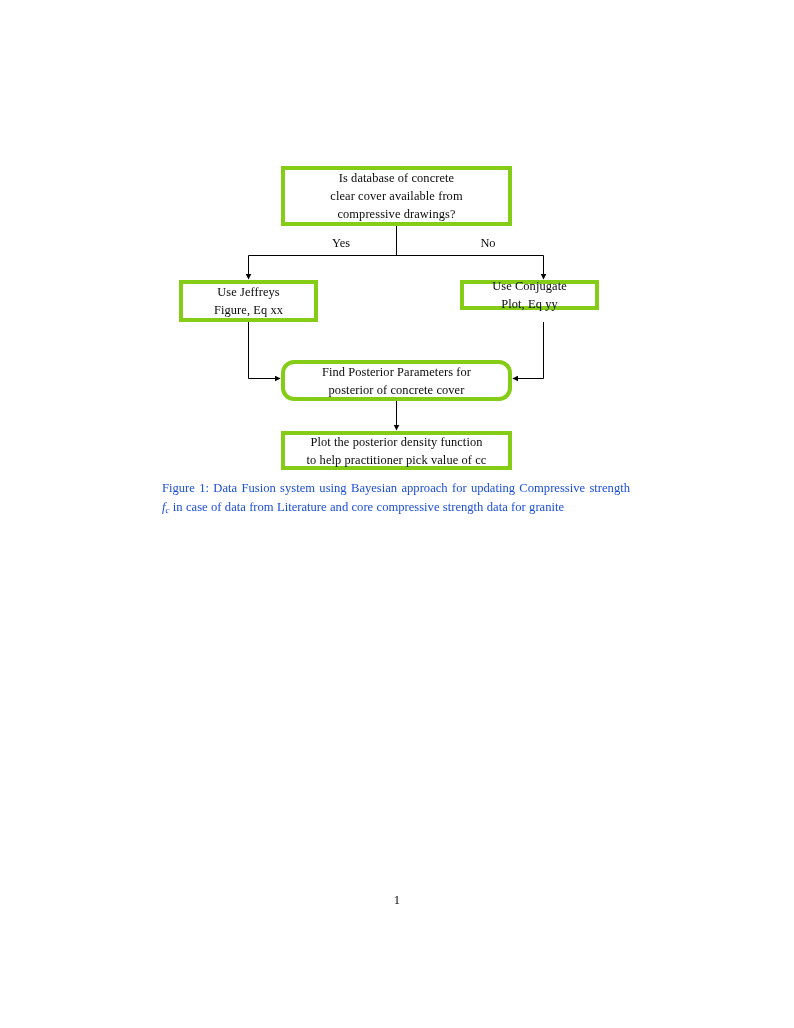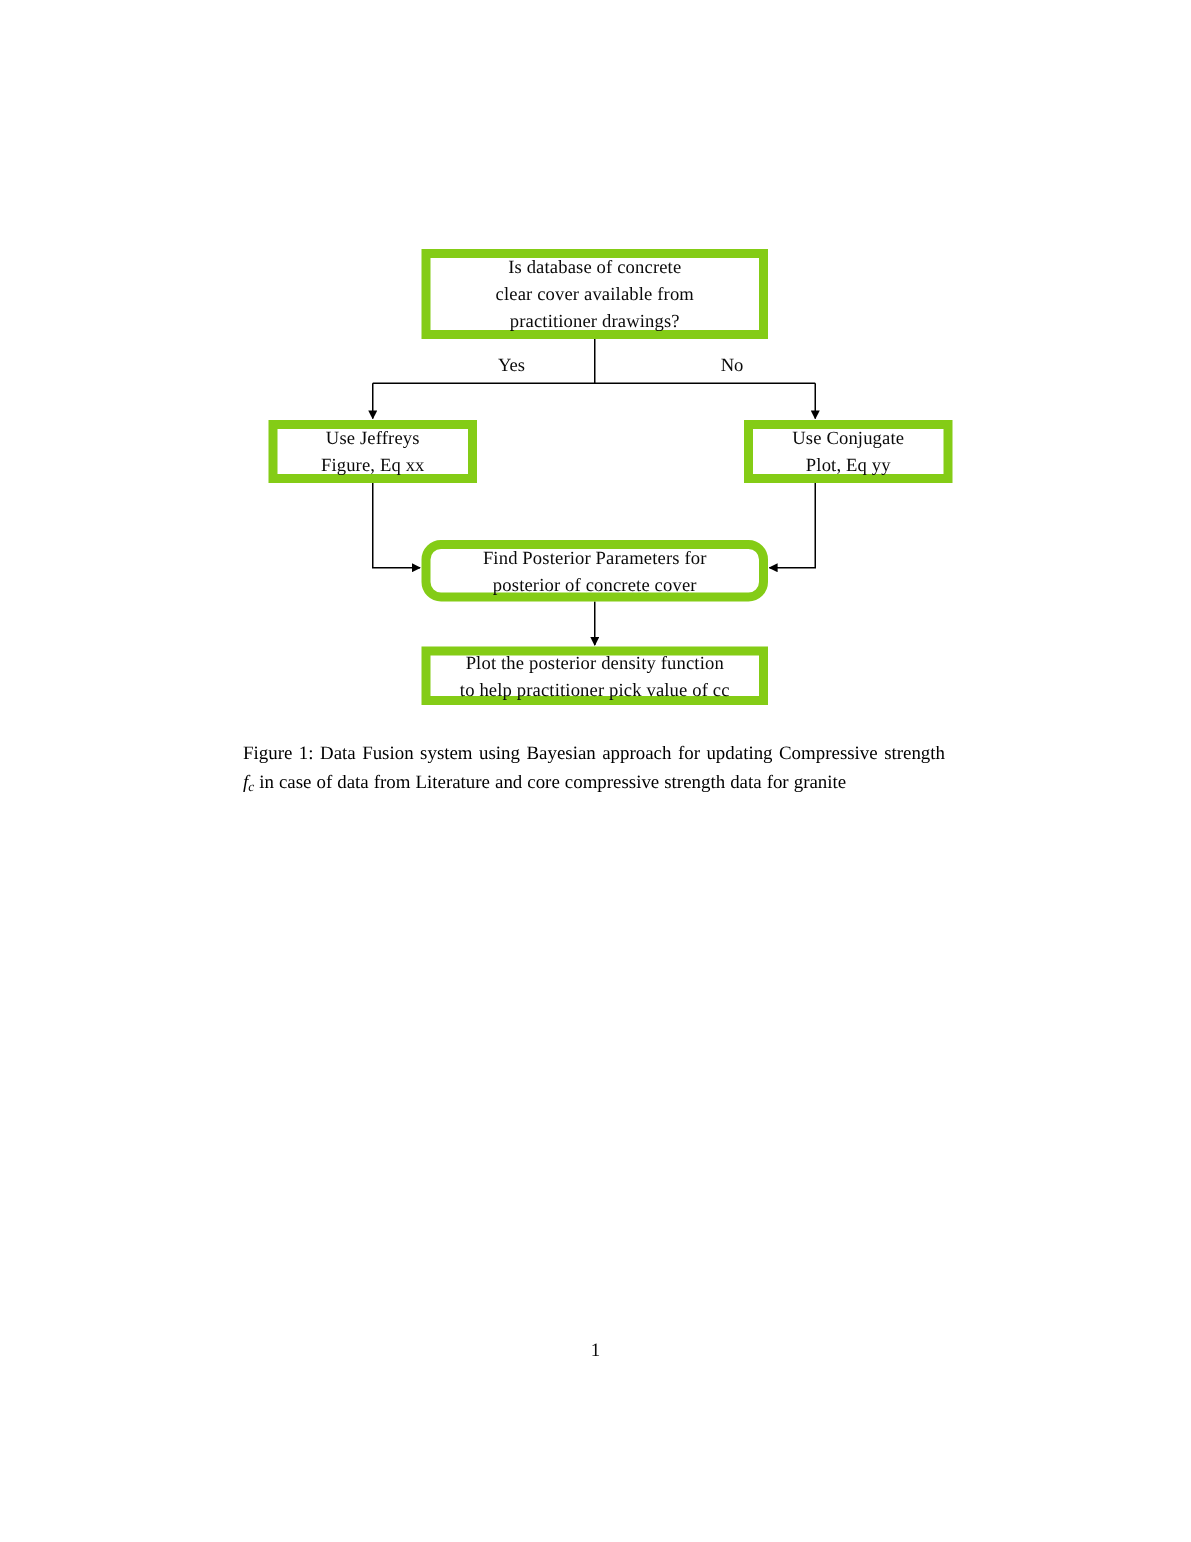--- a/index.html
+++ b/index.html
@@ -21,41 +21,41 @@
     position: absolute;
     left: 0;
     top: 0;
     width: 794px;
     height: 490px;
   }
 
   .node {
     position: absolute;
     box-sizing: border-box;
-    border: 6px solid #84cc16;
+    border: 4px solid #84cc16;
     background: #ffffff;
     display: flex;
     flex-direction: column;
     align-items: center;
     justify-content: center;
     text-align: center;
     font-size: 12.4px;
     line-height: 18px;
     letter-spacing: 0.1px;
     color: #0a0a0a;
   }
   .node .line {
     display: block;
     white-space: nowrap;
   }
 
   
   #node-question  { left: 281px; top: 166px; width: 231px; height: 60px; }
   #node-jeffreys  { left: 179px; top: 280px; width: 139px; height: 42px; justify-content: center; }
-  #node-conjugate { left: 496px; top: 280px; width: 139px; height: 42px; }
+  #node-conjugate { left: 460px; top: 280px; width: 139px; height: 30px; }
   #node-posterior { left: 281px; top: 360px; width: 231px; height: 41px; border-radius: 13px; }
   #node-plot      { left: 281px; top: 431px; width: 231px; height: 39px; }
 
   
   #connectors {
     position: absolute;
     left: 0;
     top: 0;
     width: 794px;
     height: 490px;
@@ -72,27 +72,27 @@
     transform: translateX(-50%);
     margin-left: 20px;
   }
   #label-yes { left: 321px; top: 236px; }
   #label-no  { left: 468px; top: 236px; text-align: center; }
 
   
   #figure-caption {
     position: absolute;
     left: 162px;
-    top: 493px;
+    top: 479px;
     width: 468px;
     font-size: 12.6px;
     line-height: 19.2px;
     text-align: justify;
     text-justify: inter-word;
-    color: #000000;
+    color: #1d4ed8;
     word-spacing: 0.2px;
   }
   #figure-caption .math-var {
     font-style: italic;
     font-family: "Liberation Serif", "DejaVu Serif", serif;
   }
   #figure-caption .math-sub {
     font-style: italic;
     font-size: 9px;
     vertical-align: -0.26em;
@@ -132,21 +132,21 @@
     <path d="M 248.5 322 L 248.5 378.5 L 280 378.5" stroke="#000000" stroke-width="1" fill="none" marker-end="url(#arrow)"></path>
 
     <path d="M 543.5 322 L 543.5 378.5 L 513 378.5" stroke="#000000" stroke-width="1" fill="none" marker-end="url(#arrow)"></path>
 
     <path d="M 396.5 401 L 396.5 430" stroke="#000000" stroke-width="1" fill="none" marker-end="url(#arrow)"></path>
   </svg>
 
   <div class="node" id="node-question">
     <span class="line">Is database of concrete</span>
     <span class="line">clear cover available from</span>
-    <span class="line">practitioner drawings?</span>
+    <span class="line">compressive drawings?</span>
   </div>
 
   <div class="branch-label" id="label-yes">Yes</div>
   <div class="branch-label" id="label-no">No</div>
 
   <div class="node" id="node-jeffreys">
     <span class="line">Use Jeffreys</span>
     <span class="line">Figure, Eq xx</span>
   </div>
 

